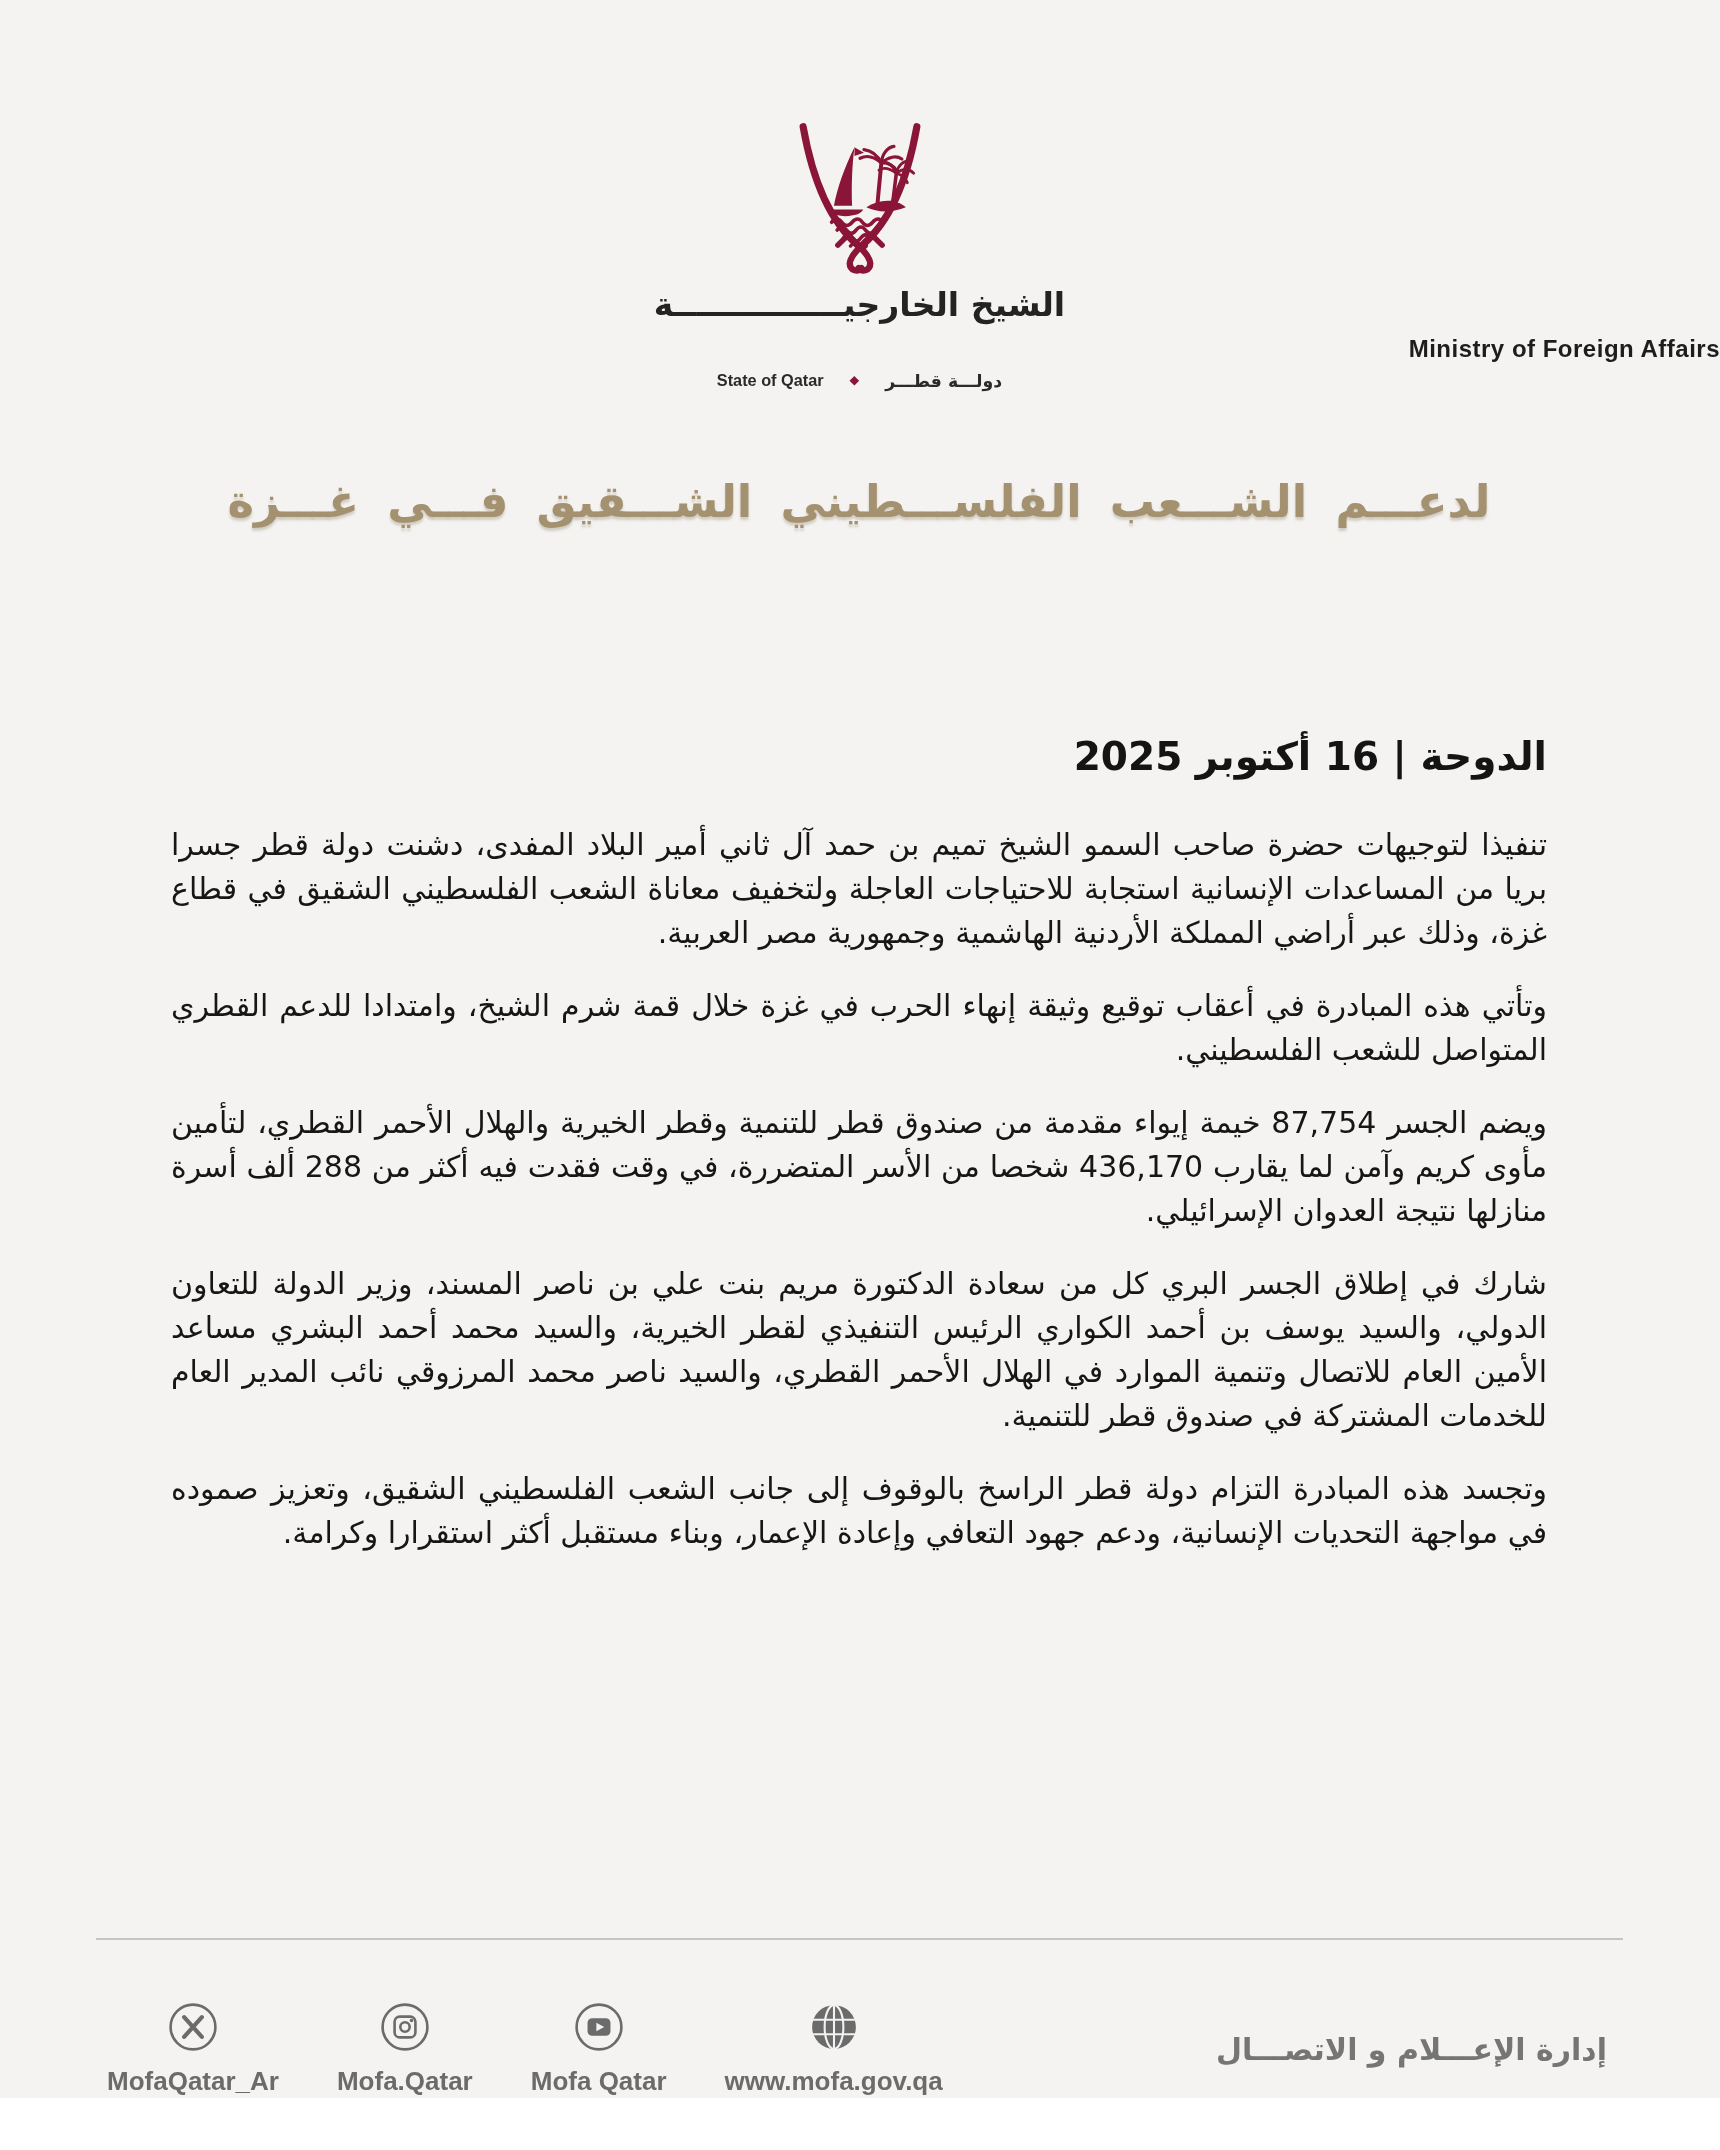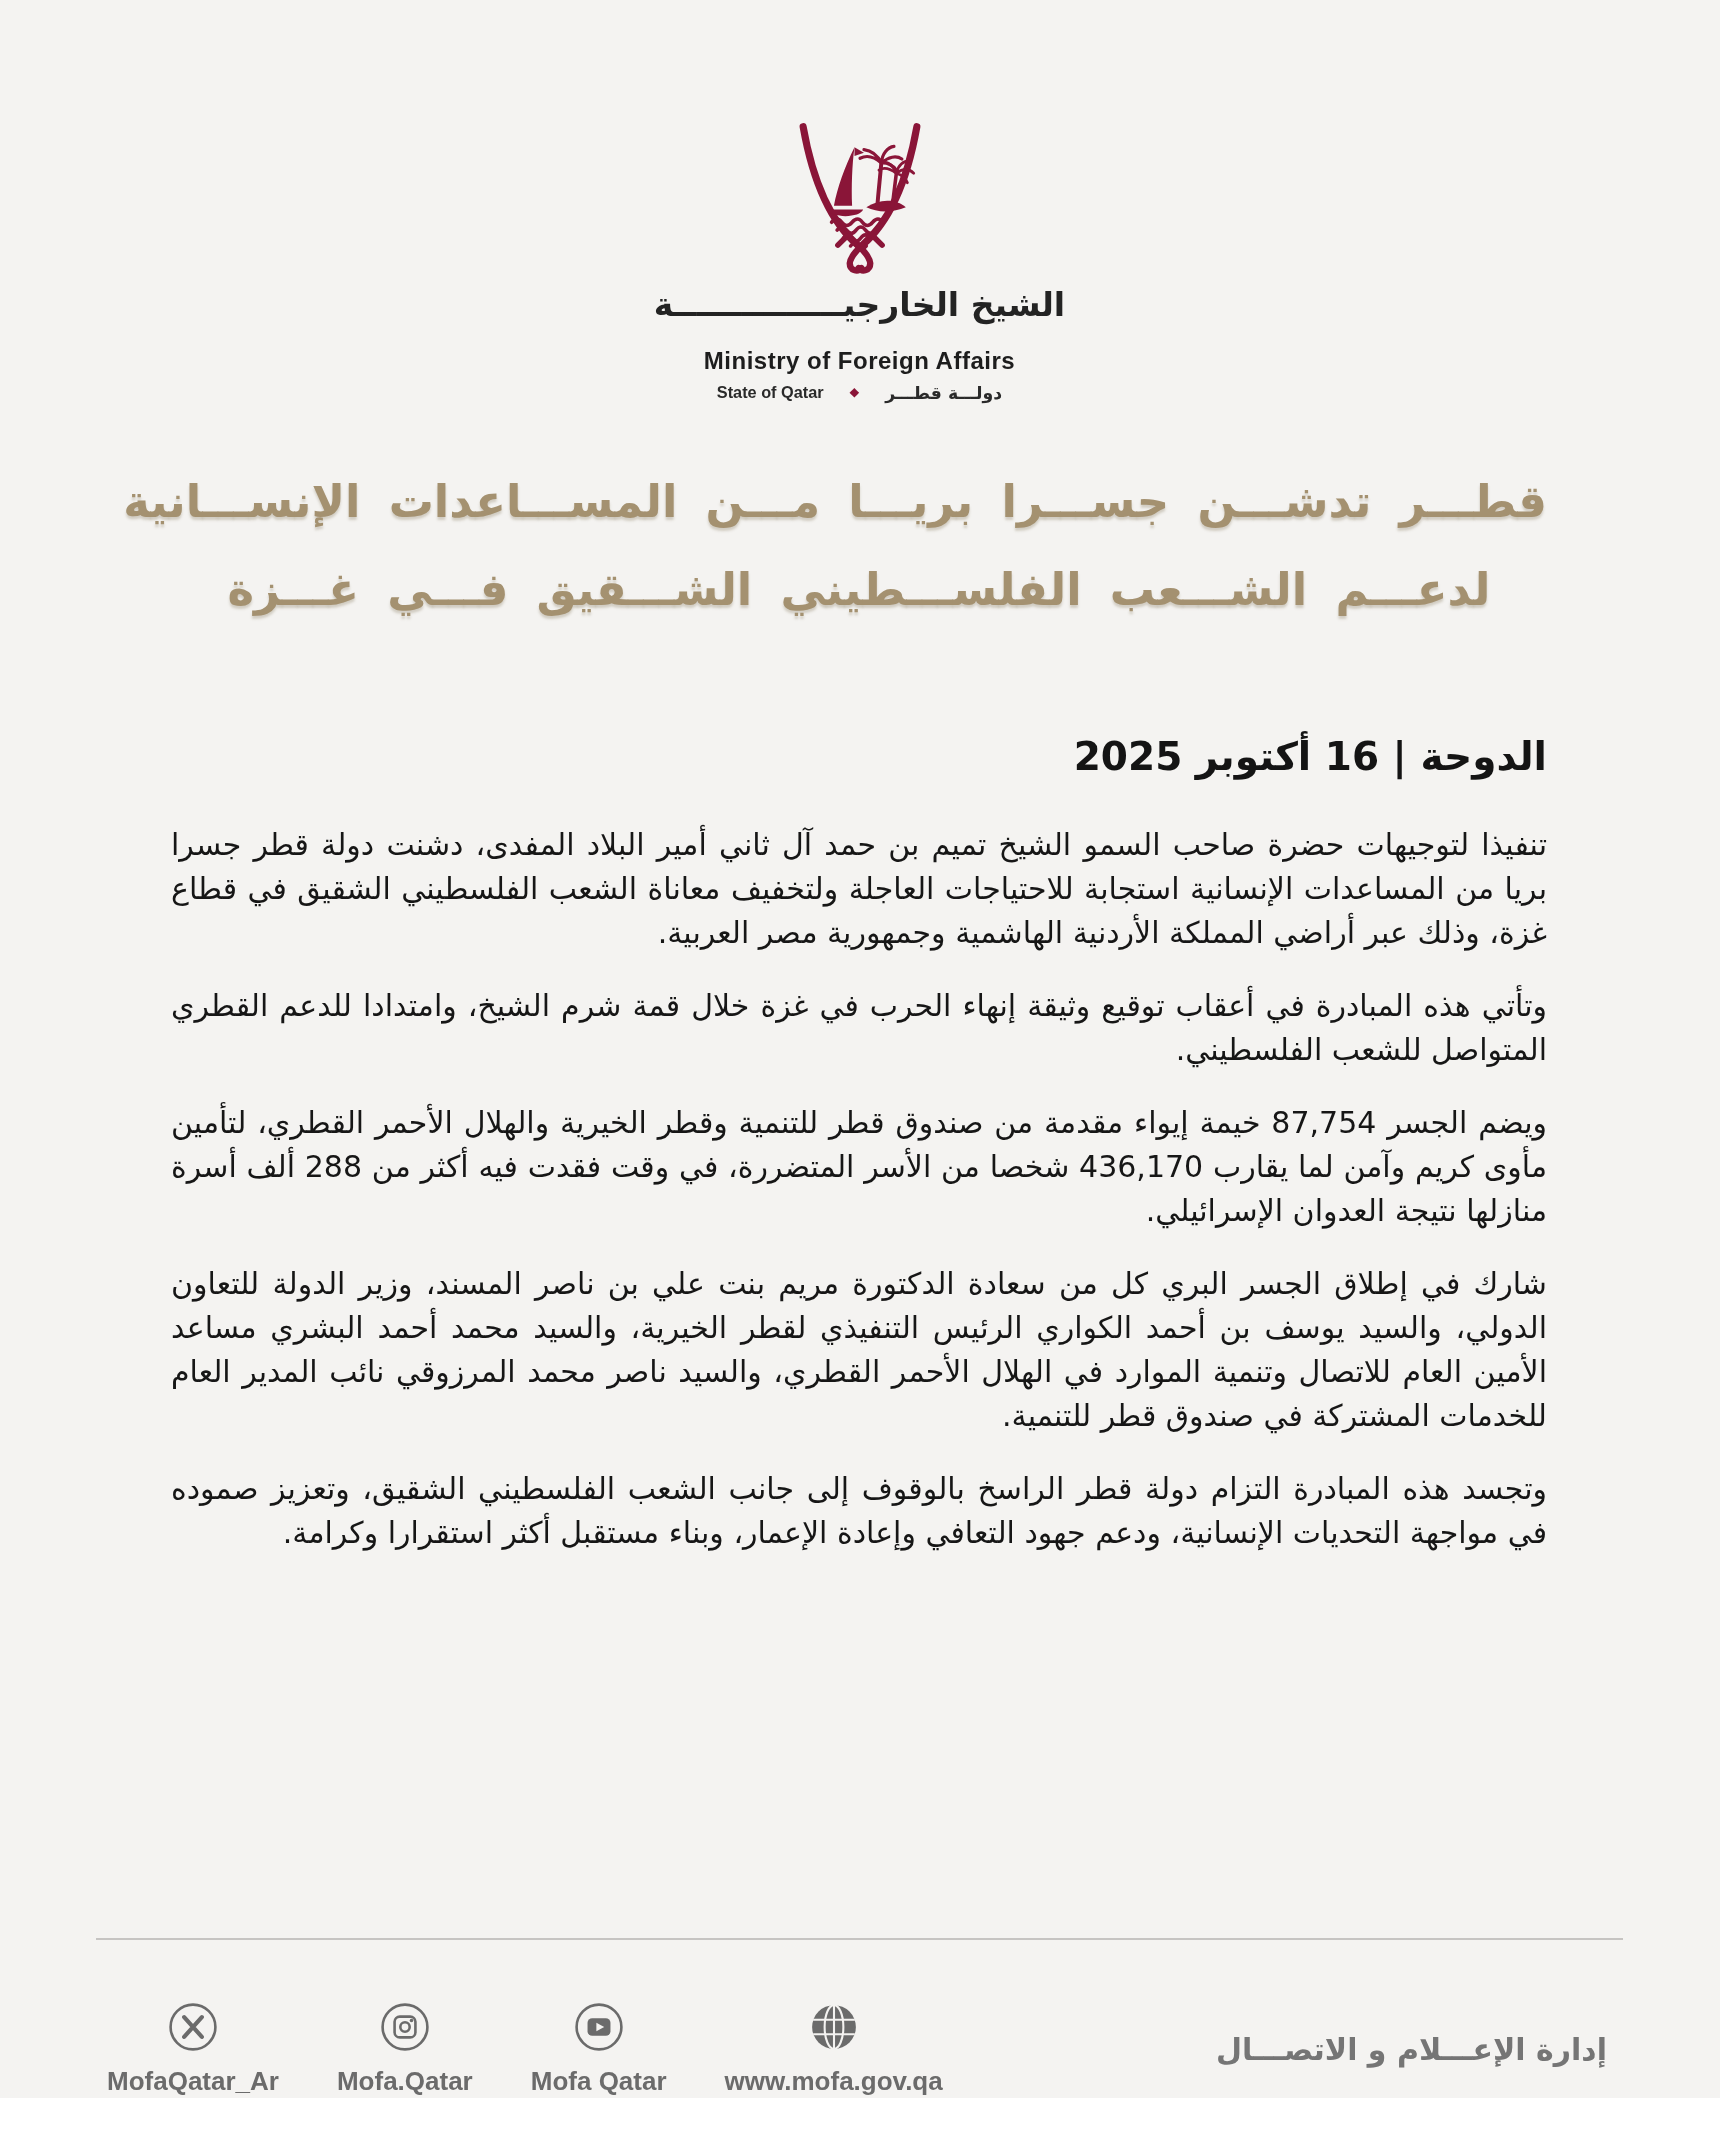--- a/index.html
+++ b/index.html
@@ -9,23 +9,24 @@
     font-family:"DejaVu Sans","Liberation Sans",sans-serif;
   }
   
   .header{position:absolute; top:114px; left:0; width:100%; text-align:center;}
   .emblem-wrap{display:inline-block; line-height:0;}
   .ministry-ar{
     margin-top:7.4px; font-size:33px; font-weight:bold; color:#232323;
     direction:rtl; white-space:nowrap; letter-spacing:0;
   }
   .ministry-en{
-    margin-top:23px; font-size:24px; font-weight:600; color:#1d1d1d;
+    margin-top:11px; font-size:24px; font-weight:600; color:#1d1d1d;
     font-family:"Liberation Sans","DejaVu Sans",sans-serif; letter-spacing:0.5px;
     direction:ltr;
+    text-align:right;
   }
   .state-line{
     margin-top:7.4px; font-size:16.3px; font-weight:bold; color:#2a2a2a;
     direction:ltr; display:flex; justify-content:center; align-items:center; gap:26px;
     font-family:"Liberation Sans","DejaVu Sans",sans-serif;
   }
   .state-line .diamond{color:#8A1538; font-size:12.6px; line-height:1;}
   .state-line .state-ar{font-family:"DejaVu Sans",sans-serif; font-size:17.3px;text-align:right;}
   
   .title{
@@ -105,21 +106,20 @@
     <div class="ministry-ar">الشيخ الخارجيـــــــــــــــة</div>
     <div class="ministry-en">Ministry of Foreign Affairs</div>
     <div class="state-line">
       <span>State of Qatar</span>
       <span class="diamond">◆</span>
       <span class="state-ar">دولـــة قطـــر</span>
     </div>
   </header>
 
   <h1 class="title">
-    <span class="title-line">قطـــر تدشـــن جســـرا بريـــا مـــن المســـاعدات الإنســـانية</span>
     <span class="title-line">لدعـــم الشـــعب الفلســـطيني الشـــقيق فـــي غـــزة</span>
   </h1>
 
   <div class="dateline">الدوحة | 16 أكتوبر 2025</div>
 
   <main class="body">
     <p>تنفيذا لتوجيهات حضرة صاحب السمو الشيخ تميم بن حمد آل ثاني أمير البلاد المفدى، دشنت دولة قطر جسرا بريا من المساعدات الإنسانية استجابة للاحتياجات العاجلة ولتخفيف معاناة الشعب الفلسطيني الشقيق في قطاع غزة، وذلك عبر أراضي المملكة الأردنية الهاشمية وجمهورية مصر العربية.</p>
     <p>وتأتي هذه المبادرة في أعقاب توقيع وثيقة إنهاء الحرب في غزة خلال قمة شرم الشيخ، وامتدادا للدعم القطري المتواصل للشعب الفلسطيني.</p>
     <p>ويضم الجسر 87,754 خيمة إيواء مقدمة من صندوق قطر للتنمية وقطر الخيرية والهلال الأحمر القطري، لتأمين مأوى كريم وآمن لما يقارب 436,170 شخصا من الأسر المتضررة، في وقت فقدت فيه أكثر من 288 ألف أسرة منازلها نتيجة العدوان الإسرائيلي.</p>
     <p>شارك في إطلاق الجسر البري كل من سعادة الدكتورة مريم بنت علي بن ناصر المسند، وزير الدولة للتعاون الدولي، والسيد يوسف بن أحمد الكواري الرئيس التنفيذي لقطر الخيرية، والسيد محمد أحمد البشري مساعد الأمين العام للاتصال وتنمية الموارد في الهلال الأحمر القطري، والسيد ناصر محمد المرزوقي نائب المدير العام للخدمات المشتركة في صندوق قطر للتنمية.</p>

